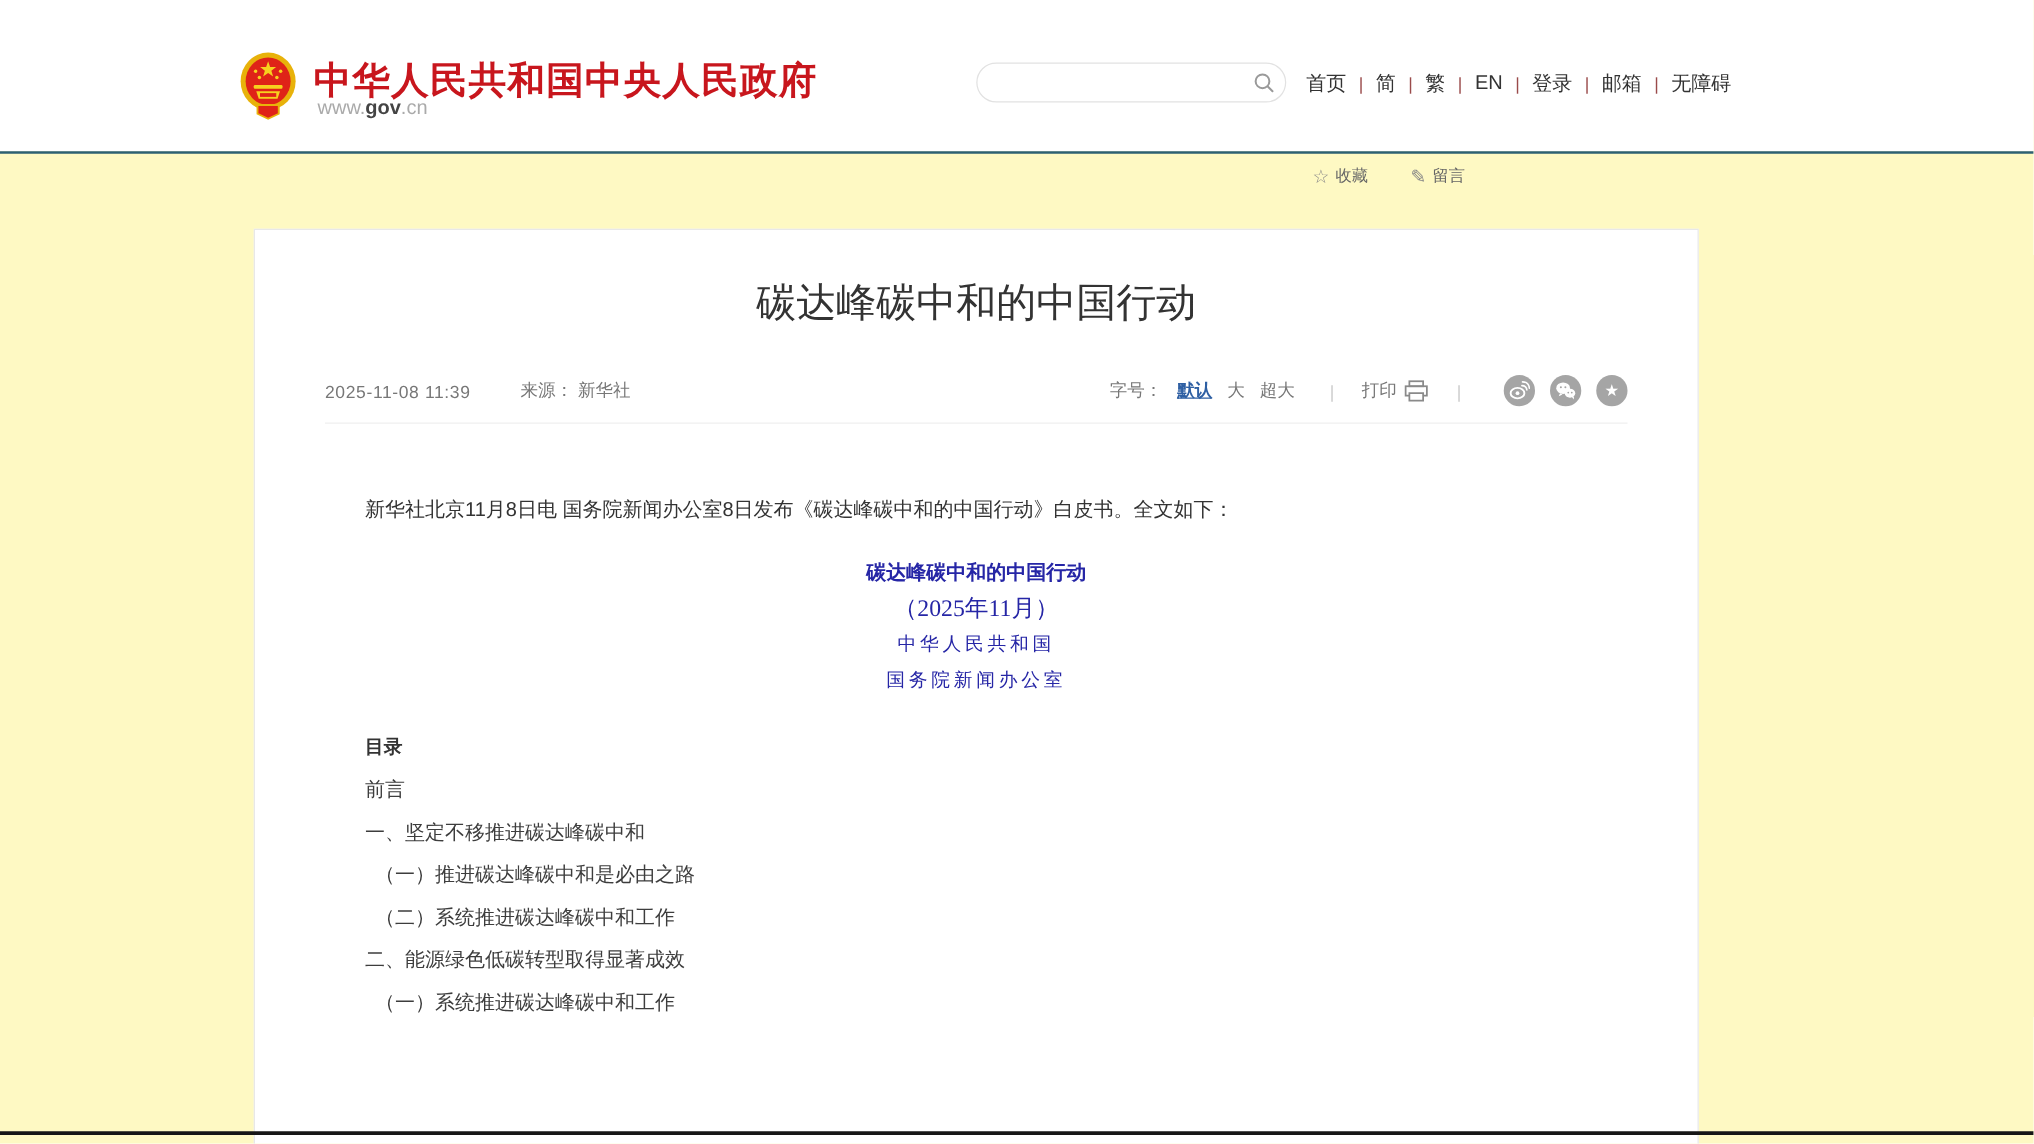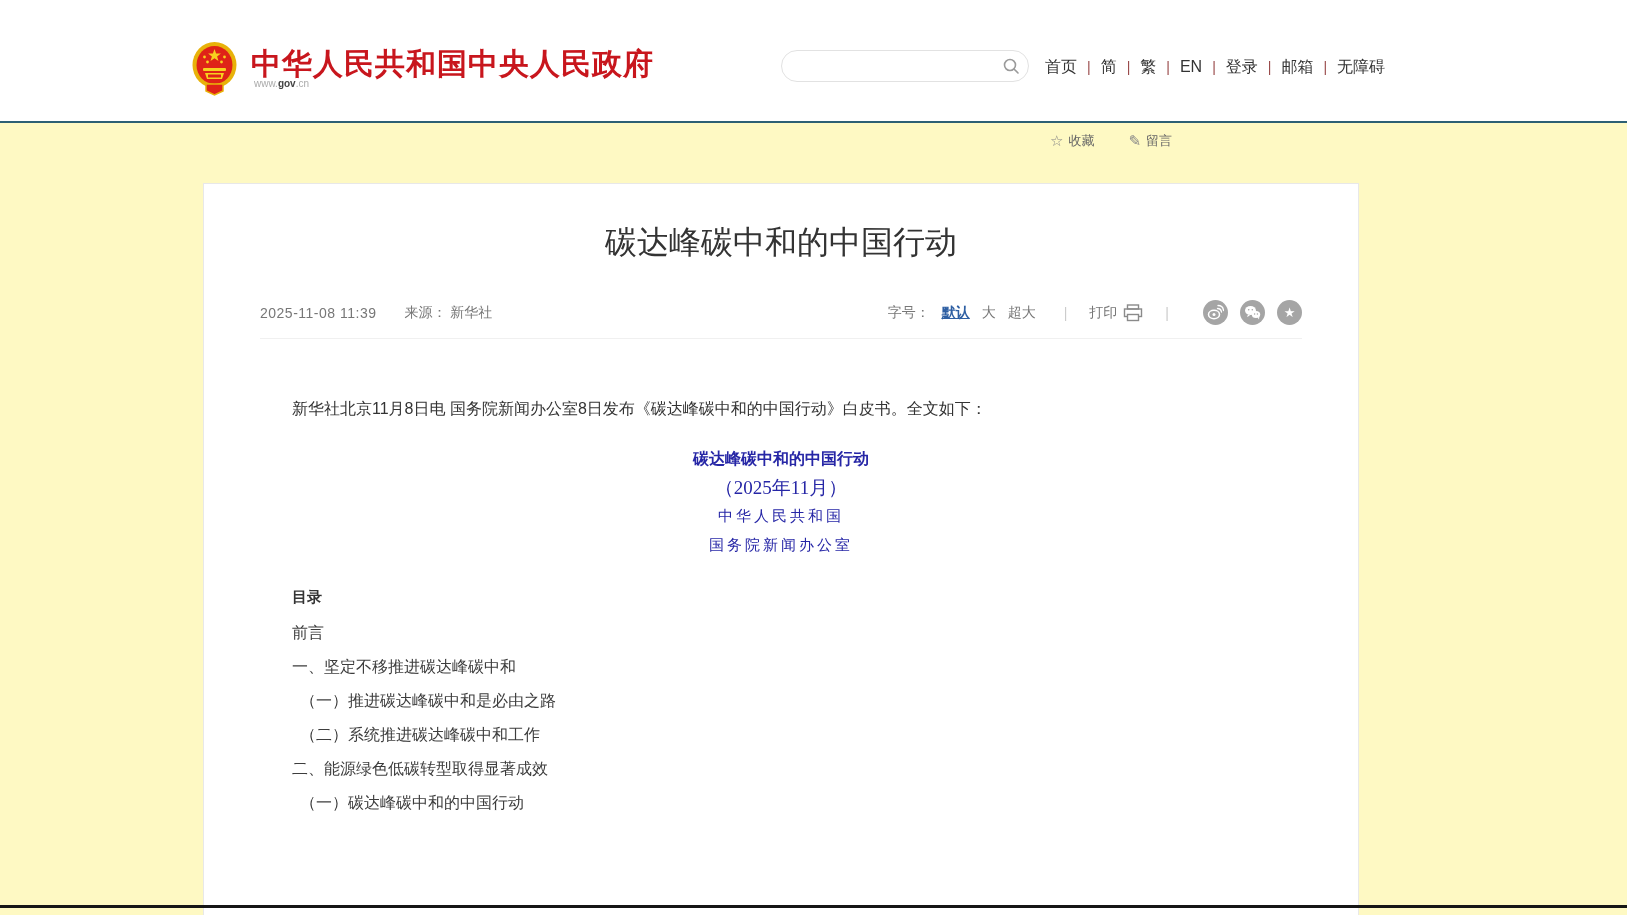--- a/index.html
+++ b/index.html
@@ -4,21 +4,21 @@
 <style>
   * { margin:0; padding:0; box-sizing:border-box; }
   html,body { background:#fff; }
   body { font-family:"Liberation Sans","DejaVu Sans",sans-serif; }
   .page { position:relative; width:1627px; height:915px; background:#fef9c3; overflow:hidden; }
 
   
   .header { position:absolute; left:0; top:0; width:100%; height:121px; background:#fff; }
   .logo { position:absolute; left:191px; top:40px; width:47px; height:56px; }
   .site-title { position:absolute; left:251px; top:44px; font-size:30px; font-weight:bold; color:#c8161d; letter-spacing:1px; }
-  .site-url { position:absolute; left:254px; top:78px; font-size:10px; color:#aaa; }
+  .site-url { position:absolute; left:254px; top:78px; font-size:16px; color:#aaa; }
   .site-url b { color:#444; }
   .search-box { position:absolute; left:781px; top:50px; width:248px; height:32px; border:1px solid #e2e2e2; border-radius:16px; background:#fff; display:flex; align-items:center; }
   .search-input { flex:1; border:none; outline:none; background:transparent; padding:0 8px 0 16px; font-size:14px; color:#333; }
   .search-btn { width:34px; height:30px; border:none; background:transparent; cursor:pointer; display:flex; align-items:center; justify-content:center; }
   .top-nav { position:absolute; left:1045px; top:56px; height:22px; display:flex; align-items:center; font-size:16px; color:#333; }
   .top-nav .nav-item { cursor:pointer; white-space:nowrap; }
   .top-nav .sep { color:#9a4b4b; margin:0 10px; font-size:14px; }
 
   .teal-line { position:absolute; left:0; top:121px; width:100%; height:2px; background:#2d6073; }
 
@@ -27,21 +27,21 @@
   .action-strip .act { display:flex; align-items:center; cursor:pointer; margin-right:34px; }
   .action-strip .glyph { font-size:15px; color:#888; margin-right:5px; }
 
   
   .card { position:absolute; left:203px; top:183px; width:1156px; height:741px; background:#fff; border:1px solid #e8e8e8; padding:0 56px; }
   .article-title { margin-top:37px; text-align:center; font-size:32px; font-weight:500; color:#333; }
 
   .meta-row { margin-top:35px; display:flex; justify-content:space-between; align-items:center; padding-bottom:13px; border-bottom:1px solid #f0f0f0; font-size:14px; color:#777; }
   .meta-left { display:flex; align-items:center; }
   .meta-date { letter-spacing:0.5px; }
-  .meta-source { margin-left:28px; }
+  .meta-source { margin-left:40px; }
   .meta-right { display:flex; align-items:center; }
   .fs-label { margin-right:6px; }
   .fs-opt { margin:0 6px; cursor:pointer; color:#777; }
   .fs-opt.active { color:#2e5fa3; font-weight:bold; text-decoration:underline; }
   .meta-sep { color:#ccc; margin:0 22px; }
   .print-link { display:flex; align-items:center; cursor:pointer; color:#777; }
   .print-link svg { margin-left:6px; }
   .share-group { display:flex; align-items:center; }
   .share-circle { width:25px; height:25px; border-radius:50%; background:#a5a5a5; display:flex; align-items:center; justify-content:center; margin-left:12px; cursor:pointer; }
   .share-circle .star-glyph { color:#fff; font-size:13px; line-height:1; }
@@ -185,19 +185,19 @@
       <div class="doc-org">国务院新闻办公室</div>
     </div>
 
     <div class="toc-title">目录</div>
     <div class="toc">
       <div class="toc-item">前言</div>
       <div class="toc-item">一、坚定不移推进碳达峰碳中和</div>
       <div class="toc-item lvl2">（一）推进碳达峰碳中和是必由之路</div>
       <div class="toc-item lvl2">（二）系统推进碳达峰碳中和工作</div>
       <div class="toc-item">二、能源绿色低碳转型取得显著成效</div>
-      <div class="toc-item lvl2">（一）碳达峰碳中和的中国行动</div>
+      <div class="toc-item lvl2">（一）系统推进碳达峰碳中和工作</div>
     </div>
   </div>
 
   <div class="bottom-bar"></div>
 
 </div>
 
 </body></html>

